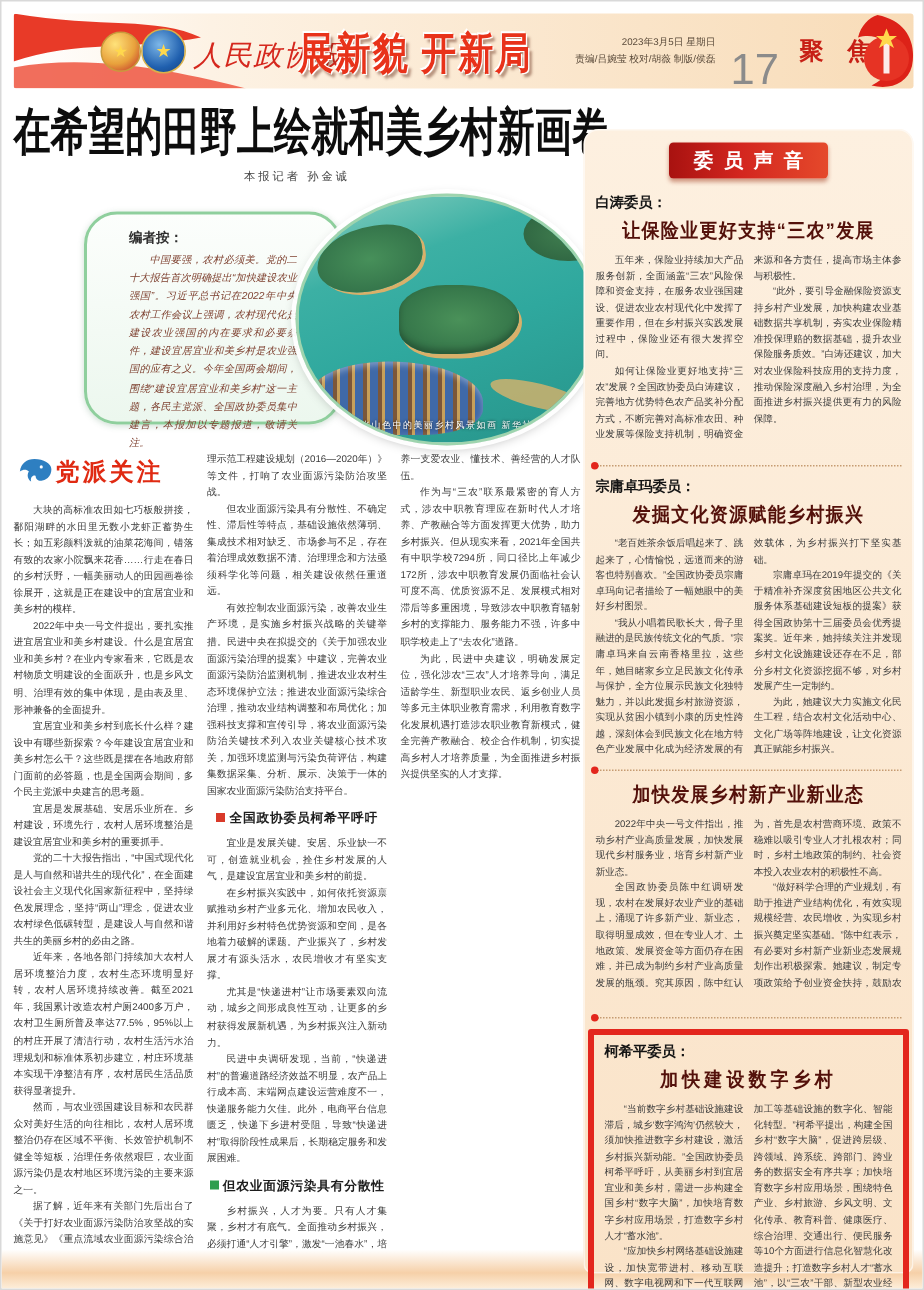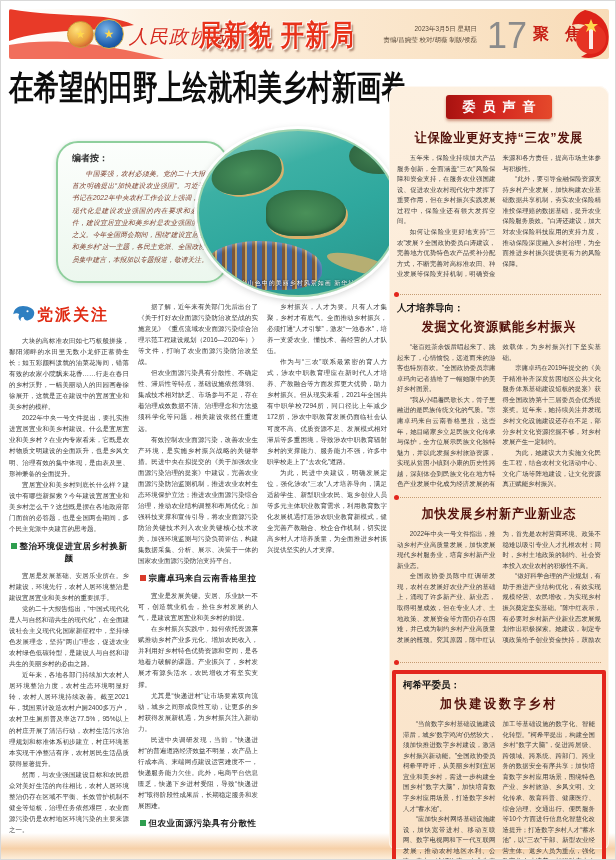--- a/index.html
+++ b/index.html
@@ -18,32 +18,32 @@
     background:radial-gradient(circle at 40% 35%,#7db7e8,#1f5fae 62%,#143f7a);
     border:1px solid #d9b14a;color:#ffd84d;font-size:12px;}
   .paper-name{position:absolute;left:120px;top:15px;font-family:"Liberation Serif",serif;
     font-weight:normal;font-style:italic;font-size:19px;color:#d5281e;letter-spacing:1px;white-space:nowrap;}
   .banner-title{position:absolute;left:190px;top:7px;font-family:"Liberation Serif",serif;
     font-weight:900;font-size:29px;color:#e8321a;letter-spacing:2px;white-space:nowrap;
     transform:scaleX(.8);transform-origin:0 50%;
     text-shadow:-1px -1px 0 #fff,1px 1px 0 #fff,3px 3px 2px rgba(90,30,10,.45);}
   .date-block{position:absolute;left:368px;top:14px;width:100px;text-align:right;
     font-size:6.5px;color:#5a4a3a;line-height:1.7;}
-  .page-num{position:absolute;left:478px;top:6px;font-size:36px;color:#8b8b8b;text-align:center;}
+  .page-num{position:absolute;left:478px;top:22px;font-size:29px;color:#8b8b8b;text-align:center;}
   .section-name{position:absolute;left:524px;top:15px;font-size:16px;font-weight:900;
     color:#c71f15;letter-spacing:16px;white-space:nowrap;}
   .right-decor{position:absolute;right:0;top:0;width:54px;height:50px;}
   
   .headline{position:absolute;left:8px;top:64px;width:380px;margin:0;font-size:34px;font-weight:900;
     color:#0d0d0d;white-space:nowrap;transform:scaleX(.73);transform-origin:0 50%;letter-spacing:0;}
   .byline{position:absolute;left:8px;top:112px;width:378px;text-align:center;
     font-size:7.5px;color:#444;letter-spacing:2px;}
   
   .editor-note{position:absolute;left:55px;top:140px;width:172px;height:142px;box-sizing:border-box;
-    padding:9px 14px;border-radius:22px;border:2px solid #8fcf9d;
+    padding:9px 28px;border-radius:22px;border:2px solid #8fcf9d;
     background:linear-gradient(180deg,#fcfefc,#ecf7ee);box-shadow:0 1px 4px rgba(60,120,80,.25);}
   .en-title{font-size:9px;font-weight:bold;color:#2f2f2f;margin-bottom:3px;}
   .en-body{margin:0;font-size:6.8px;line-height:1.8;color:#7d3f2e;font-style:italic;
     text-indent:2em;text-align:justify;}
   .photo{position:absolute;left:196px;top:128px;width:198px;height:164px;border-radius:50%;
     overflow:hidden;border:2px solid #9ed4ae;box-shadow:0 0 0 3px rgba(255,255,255,.95),0 2px 8px rgba(0,0,0,.28);
     background:linear-gradient(160deg,#8ed2c2 0%,#3cb0a4 28%,#2fa89e 55%,#27948a 100%);}
   .photo .blob{position:absolute;}
   .island1{left:6%;top:12%;width:36%;height:26%;background:radial-gradient(#47905a,#2e6b45);
     border-radius:60% 40% 55% 45%;transform:rotate(-8deg);box-shadow:2px 2px 0 #d8b06a;}
@@ -114,20 +114,21 @@
     <div class="section-name">聚焦</div>
     <svg class="right-decor" viewBox="0 0 54 50">
       <path d="M30 1 C50 5 56 20 53 35 C50 47 38 51 26 48 C38 42 43 33 39 25 C35 17 27 13 17 16 C19 8 24 3 30 1Z" fill="#dd2218"></path>
       <circle cx="36" cy="30" r="15" fill="#e63324"></circle>
       <rect x="34" y="18" width="4" height="22" fill="#fff" opacity=".9"></rect>
       <path d="M36 10 l2 5 5 0 -4 3 2 5 -5 -3 -5 3 2 -5 -4 -3 5 0 Z" fill="#ffd84d"></path>
     </svg>
   </header>
 
   <h1 class="headline">在希望的田野上绘就和美乡村新画卷</h1>
+  <div class="byline">本报记者 孙金诚</div>
 
   <div class="editor-note">
     <div class="en-title">编者按：</div>
     <p class="en-body">中国要强，农村必须美。党的二十大报告首次明确提出“加快建设农业强国”。习近平总书记在2022年中央农村工作会议上强调，农村现代化是建设农业强国的内在要求和必要条件，建设宜居宜业和美乡村是农业强国的应有之义。今年全国两会期间，围绕“建设宜居宜业和美乡村”这一主题，各民主党派、全国政协委员集中建言，本报加以专题报道，敬请关注。</p>
   </div>
 
   <div class="photo">
     <div class="blob island1"></div>
     <div class="blob island3"></div>
     <div class="blob island2"></div>
@@ -142,62 +143,62 @@
         <path d="M16 4c-7 0-12 4-13 11 3-2 6-2 8 0-2 3-1 7 2 9-1-4 2-6 4-5 0 3 3 5 6 4 5-1 8-5 8-10 0-5-7-9-15-9z" fill="#2e7fc1"></path>
         <circle cx="22" cy="11" r="1.4" fill="#fff"></circle>
       </svg>
       <span class="txt">党派关注</span>
     </div>
     <div>
         <p>大块的高标准农田如七巧板般拼接，鄱阳湖畔的水田里无数小龙虾正蓄势生长；如五彩颜料泼就的油菜花海间，错落有致的农家小院飘来花香……行走在春日的乡村沃野，一幅美丽动人的田园画卷徐徐展开，这就是正在建设中的宜居宜业和美乡村的模样。</p>
         <p>2022年中央一号文件提出，要扎实推进宜居宜业和美乡村建设。什么是宜居宜业和美乡村？在业内专家看来，它既是农村物质文明建设的全面跃升，也是乡风文明、治理有效的集中体现，是由表及里、形神兼备的全面提升。</p>
         <p>宜居宜业和美乡村到底长什么样？建设中有哪些新探索？今年建设宜居宜业和美乡村怎么干？这些既是摆在各地政府部门面前的必答题，也是全国两会期间，多个民主党派中央建言的思考题。</p>
       </div>
-    <h3 class="subhead"><span class="sq g"></span><span>整治环境促进宜居乡村换新颜</span></h3>
     <div>
         <p>宜居是发展基础、安居乐业所在。乡村建设，环境先行，农村人居环境整治是建设宜居宜业和美乡村的重要抓手。</p>
         <p>党的二十大报告指出，“中国式现代化是人与自然和谐共生的现代化”，在全面建设社会主义现代化国家新征程中，坚持绿色发展理念，坚持“两山”理念，促进农业农村绿色低碳转型，是建设人与自然和谐共生的美丽乡村的必由之路。</p>
         <p>近年来，各地各部门持续加大农村人居环境整治力度，农村生态环境明显好转，农村人居环境持续改善。截至2021年，我国累计改造农村户厕2400多万户，农村卫生厕所普及率达77.5%，95%以上的村庄开展了清洁行动，农村生活污水治理规划和标准体系初步建立，村庄环境基本实现干净整洁有序，农村居民生活品质获得显著提升。</p>
         <p>然而，与农业强国建设目标和农民群众对美好生活的向往相比，农村人居环境整治仍存在区域不平衡、长效管护机制不健全等短板，治理任务依然艰巨，农业面源污染仍是农村地区环境污染的主要来源之一。</p>
         <p>据了解，近年来有关部门先后出台了《关于打好农业面源污染防治攻坚战的实施意见》《重点流域农业面源污染综合治理示范工程建设规划（2016—2020年）》等文件，打响了农业面源污染防治攻坚战。</p>
         <p>但农业面源污染具有分散性、不确定性、滞后性等特点，基础设施依然薄弱、集成技术相对缺乏、市场参与不足，存在着治理成效数据不清、治理理念和方法亟须科学化等问题，相关建设依然任重道远。</p>
         <p>有效控制农业面源污染，改善农业生产环境，是实施乡村振兴战略的关键举措。民进中央在拟提交的《关于加强农业面源污染治理的提案》中建议，完善农业面源污染防治监测机制，推进农业农村生态环境保护立法；推进农业面源污染综合治理，推动农业结构调整和布局优化；加强科技支撑和宣传引导，将农业面源污染防治关键技术列入农业关键核心技术攻关，加强环境监测与污染负荷评估，构建集数据采集、分析、展示、决策于一体的国家农业面源污染防治支持平台。</p>
       </div>
-    <h3 class="subhead"><span class="sq r"></span><span>宗庸卓玛来自云南香格里拉</span></h3>
+    <h3 class="subhead"><span class="sq r"></span><span>全国政协委员柯希平呼吁</span></h3>
     <div>
         <p>宜业是发展关键。安居、乐业缺一不可，创造就业机会，拴住乡村发展的人气，是建设宜居宜业和美乡村的前提。</p>
         <p>在乡村振兴实践中，如何依托资源禀赋推动乡村产业多元化、增加农民收入，并利用好乡村特色优势资源和空间，是各地着力破解的课题。产业振兴了，乡村发展才有源头活水，农民增收才有坚实支撑。</p>
         <p>尤其是“快递进村”让市场要素双向流动，城乡之间形成良性互动，让更多的乡村获得发展新机遇，为乡村振兴注入新动力。</p>
         <p>民进中央调研发现，当前，“快递进村”的普遍道路经济效益不明显，农产品上行成本高、末端网点建设运营难度不一，快递服务能力欠佳。此外，电商平台信息匮乏，快递下乡进村受阻，导致“快递进村”取得阶段性成果后，长期稳定服务和发展困难。</p>
       </div>
     <h3 class="subhead"><span class="sq g"></span><span>但农业面源污染具有分散性</span></h3>
     <div>
         <p>乡村振兴，人才为要。只有人才集聚，乡村才有底气。全面推动乡村振兴，必须打通“人才引擎”，激发“一池春水”，培养一支爱农业、懂技术、善经营的人才队伍。</p>
         <p>作为与“三农”联系最紧密的育人方式，涉农中职教育理应在新时代人才培养、产教融合等方面发挥更大优势，助力乡村振兴。但从现实来看，2021年全国共有中职学校7294所，同口径比上年减少172所，涉农中职教育发展仍面临社会认可度不高、优质资源不足、发展模式相对滞后等多重困境，导致涉农中职教育辐射乡村的支撑能力、服务能力不强，许多中职学校走上了“去农化”道路。</p>
         <p>为此，民进中央建议，明确发展定位，强化涉农“三农”人才培养导向，满足适龄学生、新型职业农民、返乡创业人员等多元主体职业教育需求，利用教育数字化发展机遇打造涉农职业教育新模式，健全完善产教融合、校企合作机制，切实提高乡村人才培养质量，为全面推进乡村振兴提供坚实的人才支撑。</p>
       </div>
   </div>
 
   <aside class="sidebar">
     <div class="badge">委员声音</div>
 
     <section>
+      <div class="v-author">白涛委员：</div>
       <h2 class="v-title">让保险业更好支持“三农”发展</h2>
       <div class="v-body h-s1">
           <p>五年来，保险业持续加大产品服务创新，全面涵盖“三农”风险保障和资金支持，在服务农业强国建设、促进农业农村现代化中发挥了重要作用，但在乡村振兴实践发展过程中，保险业还有很大发挥空间。</p>
           <p>如何让保险业更好地支持“三农”发展？全国政协委员白涛建议，完善地方优势特色农产品奖补分配方式，不断完善对高标准农田、种业发展等保险支持机制，明确资金来源和各方责任，提高市场主体参与积极性。</p>
           <p>“此外，要引导金融保险资源支持乡村产业发展，加快构建农业基础数据共享机制，夯实农业保险精准投保理赔的数据基础，提升农业保险服务质效。”白涛还建议，加大对农业保险科技应用的支持力度，推动保险深度融入乡村治理，为全面推进乡村振兴提供更有力的风险保障。</p>
         </div>
     </section>
     <div class="dotted">
         <span class="reddot"></span>
       </div>
 
     <section>
-      <div class="v-author">人才培养导向：</div>
+      <div class="v-author">宗庸卓玛委员：</div>
       <h2 class="v-title">发掘文化资源赋能乡村振兴</h2>
       <div class="v-body h-s2">
           <p>“老百姓茶余饭后唱起来了、跳起来了，心情愉悦，远道而来的游客也特别喜欢。”全国政协委员宗庸卓玛向记者描绘了一幅她眼中的美好乡村图景。</p>
           <p>“我从小唱着民歌长大，骨子里融进的是民族传统文化的气质。”宗庸卓玛来自云南香格里拉，这些年，她目睹家乡立足民族文化传承与保护，全方位展示民族文化独特魅力，并以此发掘乡村旅游资源，实现从贫困小镇到小康的历史性跨越，深刻体会到民族文化在地方特色产业发展中化成为经济发展的有效载体，为乡村振兴打下坚实基础。</p>
           <p>宗庸卓玛在2019年提交的《关于精准补齐深度贫困地区公共文化服务体系基础建设短板的提案》获得全国政协第十三届委员会优秀提案奖。近年来，她持续关注并发现乡村文化设施建设还存在不足，部分乡村文化资源挖掘不够，对乡村发展产生一定制约。</p>
           <p>为此，她建议大力实施文化民生工程，结合农村文化活动中心、文化广场等阵地建设，让文化资源真正赋能乡村振兴。</p>
         </div>
     </section>
     <div class="dotted">
         <span class="reddot"></span>

